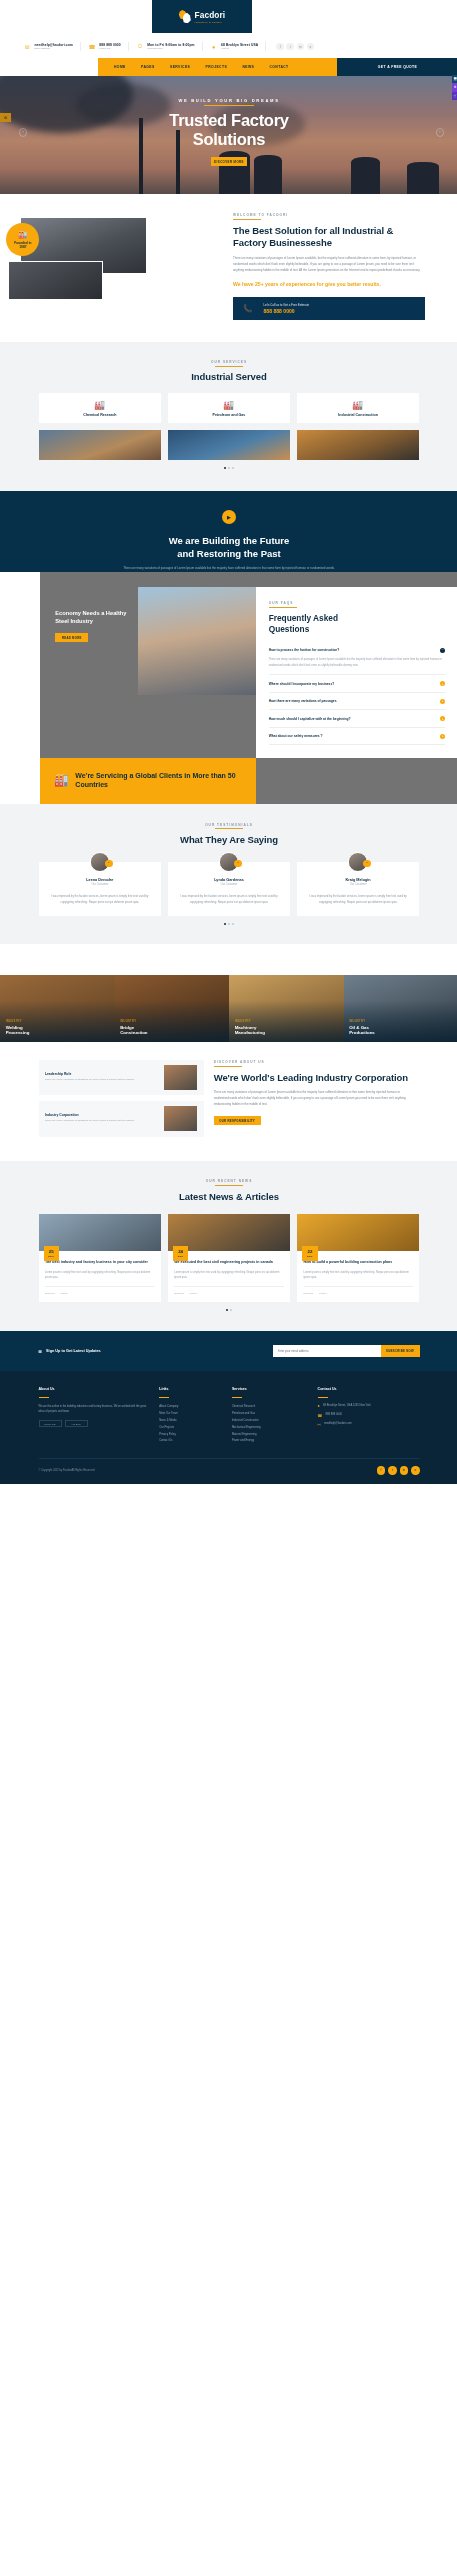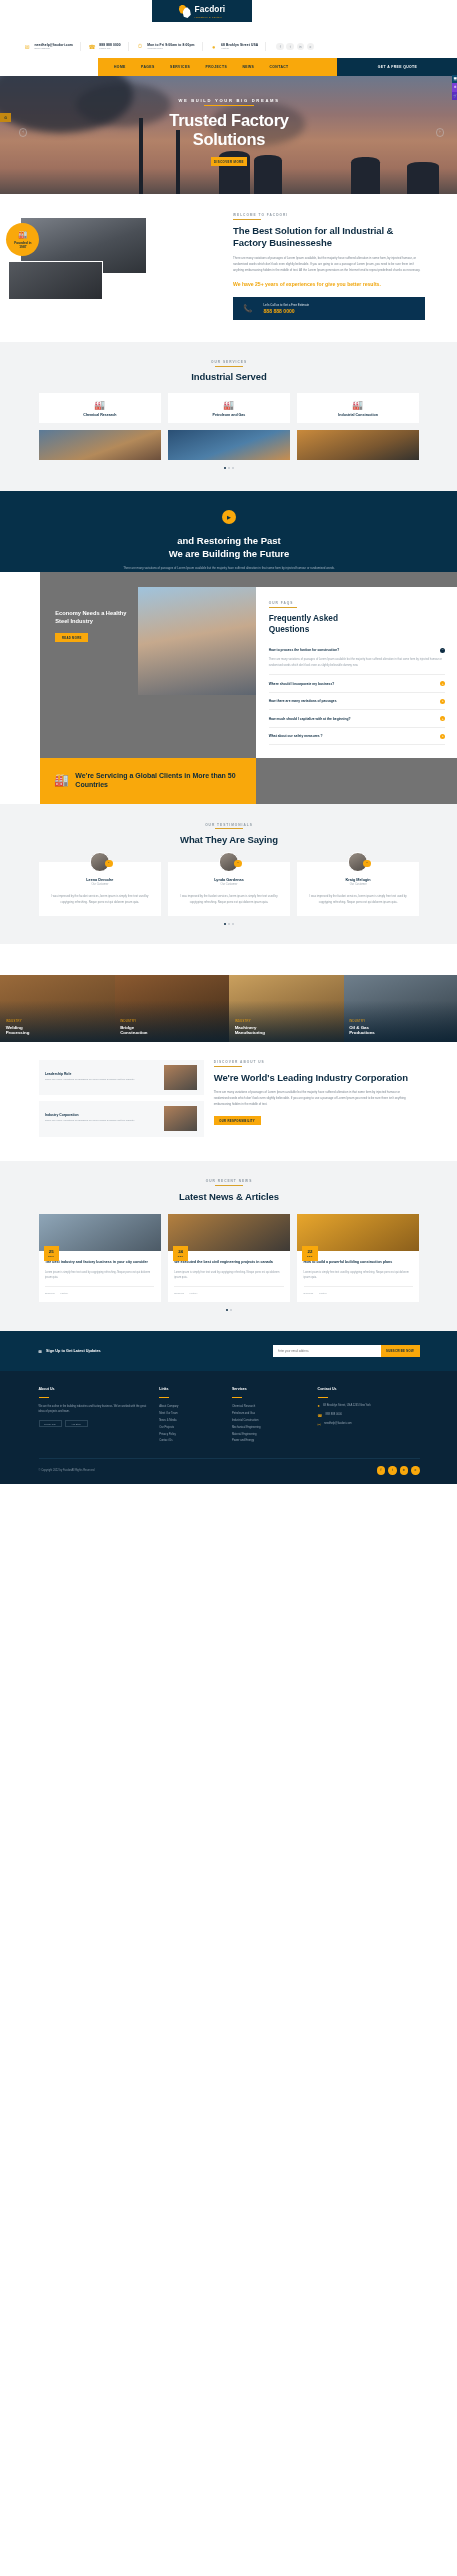--- a/index.html
+++ b/index.html
@@ -7,21 +7,21 @@
     width:458px; background:#ffffff;
     font-family:"Liberation Sans", sans-serif;
     color:#1b3a54; overflow-x:hidden;
   }
   .wrap { width:458px; position:relative; }
   .container { width:381px; margin:0 auto; }
 
   
   .topbar { height:36px; background:#fff; display:flex; align-items:center; padding:0 14px; }
   .logo-block {
-    position:absolute; left:152px; top:0; width:100px; height:22px;
+    position:absolute; left:152px; top:0; width:100px; height:33px;
     background:#063049; display:flex; align-items:center; justify-content:center; gap:3.2px; z-index:30;
   }
   .logo-mark { width:12.7px; height:14px; position:relative; }
   .logo-mark .o { position:absolute; left:0; top:0.6px; width:8.3px; height:9.5px; background:#f9a80b;
      clip-path:polygon(40% 0,75% 12%,100% 45%,72% 100%,22% 92%,0 50%,12% 18%); }
   .logo-mark .w { position:absolute; left:3.8px; top:3.2px; width:8.3px; height:10.8px; background:#fff;
      clip-path:polygon(55% 0,90% 25%,100% 70%,60% 100%,15% 88%,0 45%,25% 12%); }
   .logo-text { line-height:1; }
   .logo-text .n { font-size:8.3px; font-weight:bold; color:#fff; letter-spacing:0.1px; }
   .logo-text .t { font-size:2.3px; color:#f9a80b; letter-spacing:0.4px; display:block; margin-top:1.3px; }
@@ -379,22 +379,22 @@
         <i class="on"></i>
         <i></i>
         <i></i>
       </div>
     </div>
   </div>
 
   <div class="building">
     <div class="playbtn">▶</div>
     <div class="build-title">
+      <div>We are Building the Future</div>
       <div>and Restoring the Past</div>
-      <div>We are Building the Future</div>
     </div>
     <div class="build-sub">There are many variations of passages of Lorem Ipsum available but the majority have suffered alteration in that some form by injected humour or randomised words.</div>
   </div>
 
   <div class="faqwrap">
     <div class="faq-row">
       <div class="faq-left">
         <h3>Economy Needs a Healthy Steel Industry</h3>
         <div class="readmore">READ MORE</div>
       </div>

